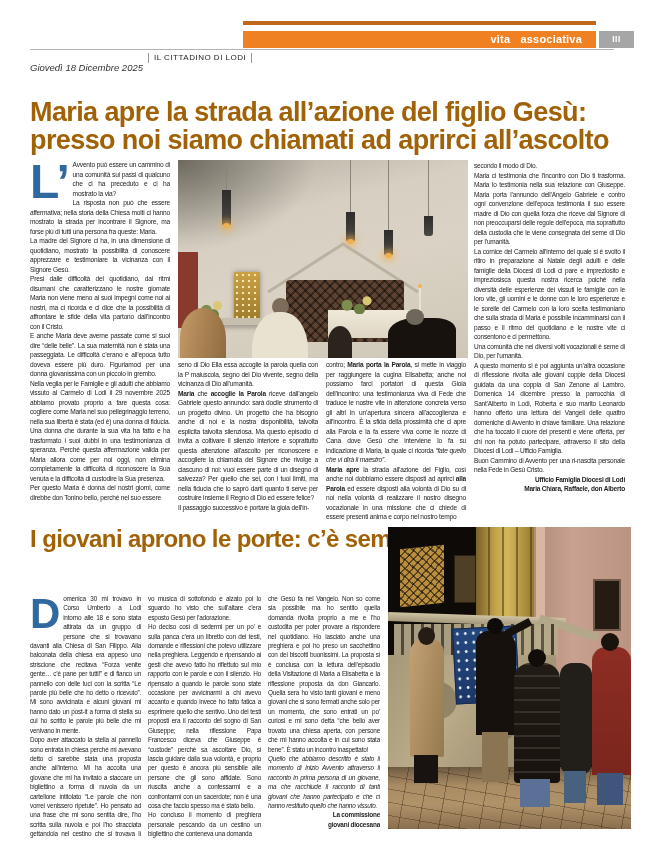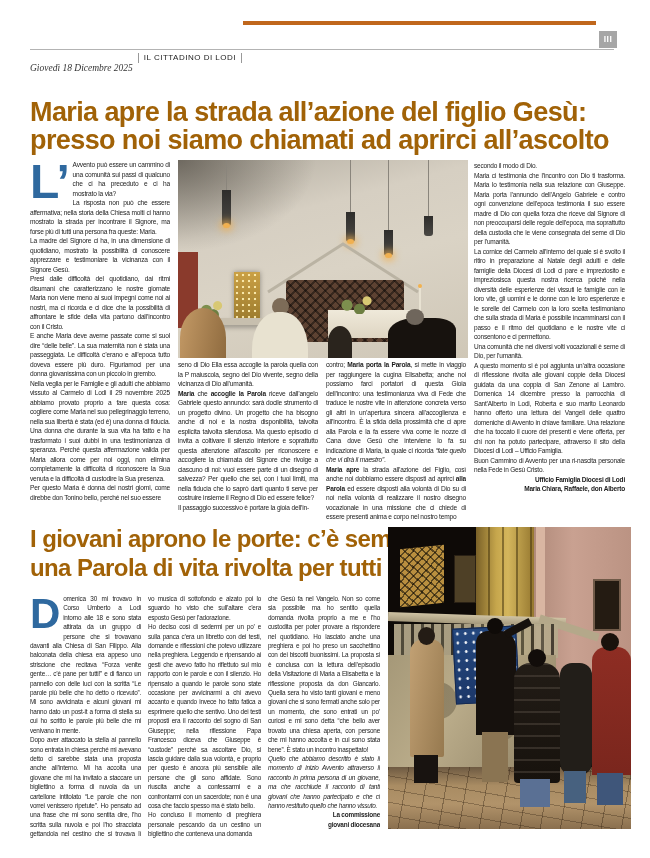--- a/index.html
+++ b/index.html
@@ -15,25 +15,25 @@
   .dot{width:8px;height:8px;border-radius:50%;top:7px;z-index:1;}
   .dot-a{left:23px;background:#e5007d;}
   .dot-o1{left:41px;background:#76b82a;}
   .dot-g{left:53px;background:#ffd500;}
   .dot-o2{left:66px;background:#00a7e3;}
 
   .strip-dark{left:243px;top:21px;width:353px;height:4px;background:#c0671c;}
   .bar{left:243px;top:31px;width:353px;height:17px;background:#f08122;color:#fff;
        font-weight:bold;font-size:11px;line-height:17px;text-align:right;
        padding-right:14px;box-sizing:border-box;word-spacing:7px;letter-spacing:.2px;}
-  .pagebox{left:599px;top:31px;width:18px;height:17px;background:#a6a6a6;color:#fff;
+  .pagebox{left:599px;top:31px;width:35px;height:17px;background:#a6a6a6;color:#fff;
            font-size:8.5px;font-weight:bold;text-align:center;line-height:17px;letter-spacing:.5px;}
   .rule{left:30px;top:49px;width:584px;height:1px;background:#b3b3b3;}
   .dateline{left:30px;top:51px;height:13px;display:flex;align-items:center;}
-  .date{font-family:Liberation Serif, serif;font-style:italic;font-size:9.5px;color:#333;margin-top:20px;}
+  .date{font-family:Liberation Sans, sans-serif;font-style:italic;font-size:9.5px;color:#333;margin-top:20px;}
   .vsep{width:1px;height:10px;background:#999;margin:0 5px;}
   .masthead{font-size:8px;letter-spacing:.5px;color:#222;}
 
   
   .standfirst{left:30px;top:80px;width:590px;font-size:11.5px;font-weight:bold;font-style:italic;
               color:#f08122;text-align:justify;text-align-last:justify;}
   .hl{color:#a16207;font-weight:bold;letter-spacing:-.6px;}
   .hl1{left:30px;top:98px;width:594px;font-size:27px;line-height:28px;}
   .hl2{left:30px;top:524px;width:560px;font-size:24px;line-height:29px;}
 
@@ -141,20 +141,21 @@
   .ph2-p5head{left:213px;top:106px;width:18px;height:18px;border-radius:50%;background:#1a120c;}
   .ph2-p5legs{left:209px;top:246px;width:26px;height:32px;background:#3f567a;}
 </style>
 </head>
 <body>
 
 <div class="page">
 
 
   <div class="abs strip-dark"></div>
+  <div class="abs bar">vita associativa</div>
   <div class="abs pagebox">III</div>
   <div class="abs rule"></div>
 
   <div class="abs dateline">
     <span class="date">Giovedì 18 Dicembre 2025</span>
     <span class="vsep"></span>
     <span class="masthead">IL CITTADINO DI LODI</span>
     <span class="vsep"></span>
   </div>
 
@@ -222,21 +223,20 @@
     <div class="abs ph1-hair"></div>
     <div class="abs ph1-priesthead"></div>
     <div class="abs ph1-priestbody"></div>
     <div class="abs ph1-head1"></div>
     <div class="abs ph1-manR"></div>
     <div class="abs ph1-headR"></div>
   </div>
 
   <div class="abs hl hl2">
     <div>I giovani aprono le porte: c’è sempre</div>
-    <div>una Parola di vita rivolta per tutti</div>
   </div>
 
   <div class="abs art2 a2">
     <div class="col a2col c1">
         <p><span class="dropcap">D</span><span>omenica 30 mi trovavo in Corso Umberto a Lodi intorno alle 18 e sono stata attirata da un gruppo di persone che si trovavano davanti alla Chiesa di San Filippo. Alla balconata della chiesa era appeso uno striscione che recitava “Forza venite gente… c’è pane per tutti!” e di fianco un pannello con delle luci con la scritta “Le parole più belle che ho detto o ricevuto”. Mi sono avvicinata e alcuni giovani mi hanno dato un post-it a forma di stella su cui ho scritto le parole più belle che mi venivano in mente.</span></p>
         <p><span>Dopo aver attaccato la stella al pannello sono entrata in chiesa perché mi avevano detto ci sarebbe stata una proposta anche all’interno. Mi ha accolta una giovane che mi ha invitato a staccare un bigliettino a forma di nuvola da un cartellone intitolato “Le parole che non vorrei venissero ripetute”. Ho pensato ad una frase che mi sono sentita dire, l’ho scritta sulla nuvola e poi l’ho stracciata gettandola nel cestino che si trovava lì accanto. Mentre compivo il gesto senti-</span></p>
       </div>
     <div class="col a2col c2">
         <p><span>vo musica di sottofondo e alzato poi lo sguardo ho visto che sull’altare c’era esposto Gesù per l’adorazione.</span></p>
         <p><span>Ho deciso così di sedermi per un po’ e sulla panca c’era un libretto con dei testi, domande e riflessioni che potevo utilizzare nella preghiera. Leggendo e ripensando ai gesti che avevo fatto ho riflettuto sul mio rapporto con le parole e con il silenzio. Ho ripensato a quando le parole sono state occasione per avvicinarmi a chi avevo accanto e quando invece ho fatto fatica a esprimere quello che sentivo. Uno dei testi proposti era il racconto del sogno di San Giuseppe; nella riflessione Papa Francesco diceva che Giuseppe è “custode” perché sa ascoltare Dio, si lascia guidare dalla sua volontà, e proprio per questo è ancora più sensibile alle persone che gli sono affidate. Sono riuscita anche a confessarmi e a confrontarmi con un sacerdote; non è una cosa che faccio spesso ma è stato bello.</span></p>

